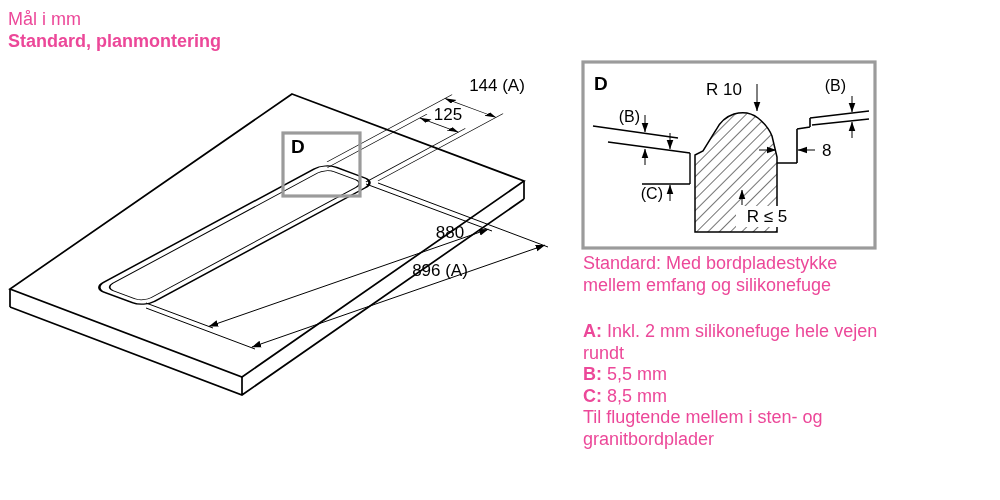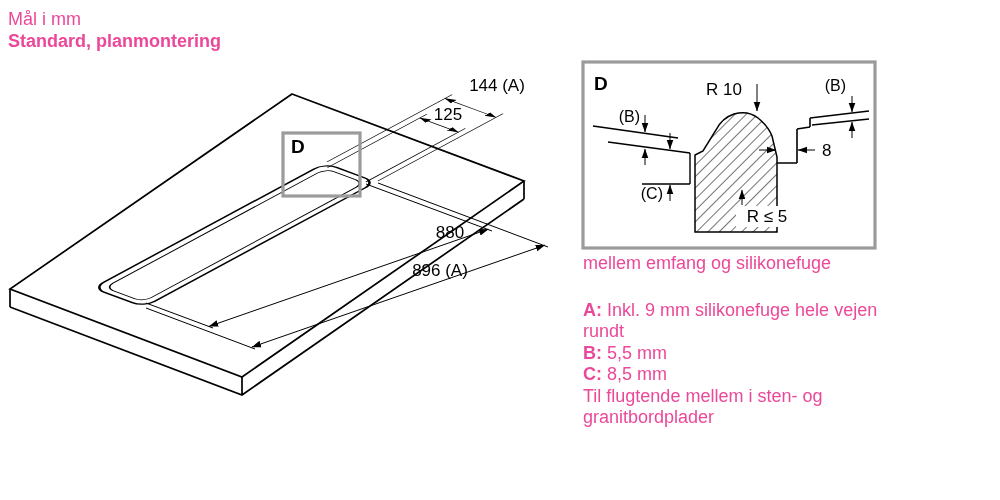--- a/index.html
+++ b/index.html
@@ -101,23 +101,24 @@
 
     <text x="724" y="95" text-anchor="middle">R 10</text>
     <text class="small" x="640" y="122" text-anchor="end">(B)</text>
     <text class="small" x="846" y="91" text-anchor="end">(B)</text>
     <text class="small" x="663" y="199" text-anchor="end">(C)</text>
     <text x="822" y="156">8</text>
     <text x="767" y="222" text-anchor="middle">R ≤ 5</text>
   </svg>
 
   <div class="notes">
+    <div class="nline">Standard: Med bordpladestykke</div>
     <div class="nline">mellem emfang og silikonefuge</div>
     <div class="gap"></div>
-    <div class="nline"><span class="b">A:</span> <span>Inkl. 9 mm silikonefuge hele vejen</span></div>
+    <div class="nline"><span class="b">A:</span> <span>Inkl. 2 mm silikonefuge hele vejen</span></div>
     <div class="nline">rundt</div>
     <div class="nline"><span class="b">B:</span> <span>5,5 mm</span></div>
     <div class="nline"><span class="b">C:</span> <span>8,5 mm</span></div>
     <div class="nline">Til flugtende mellem i sten- og</div>
     <div class="nline">granitbordplader</div>
   </div>
 
 </div>
 
 </body></html>

